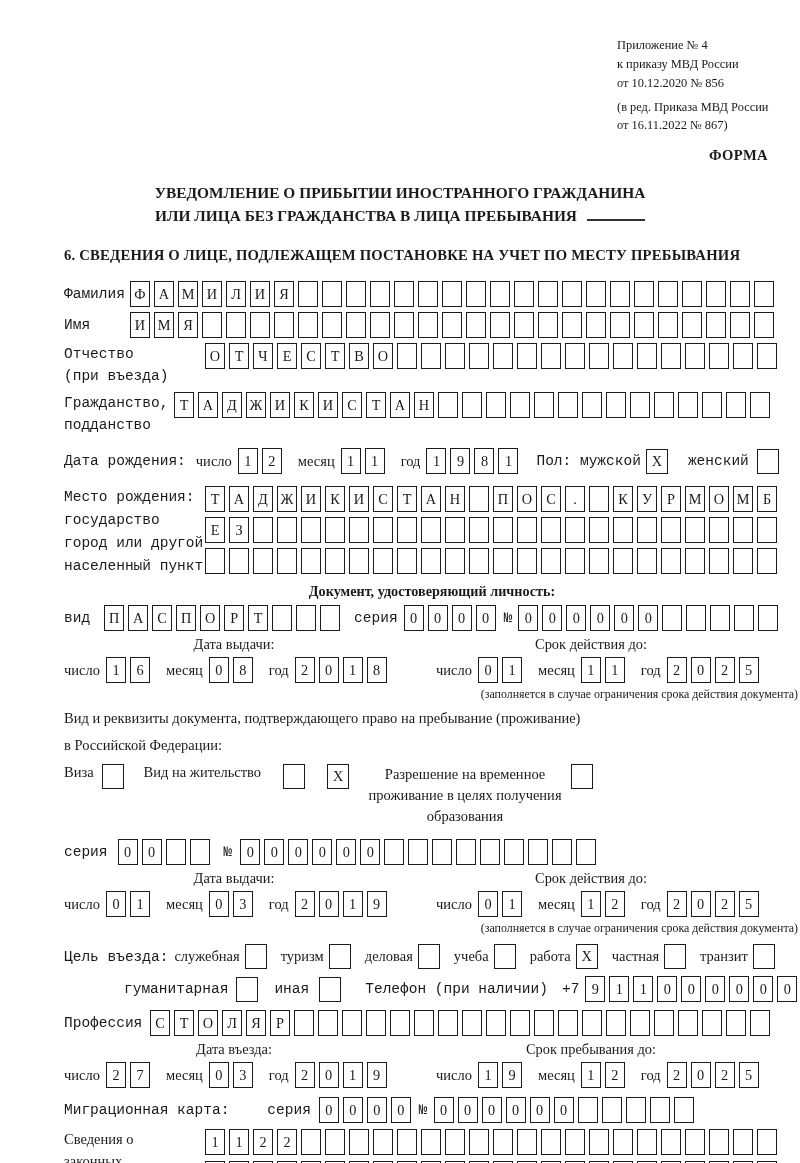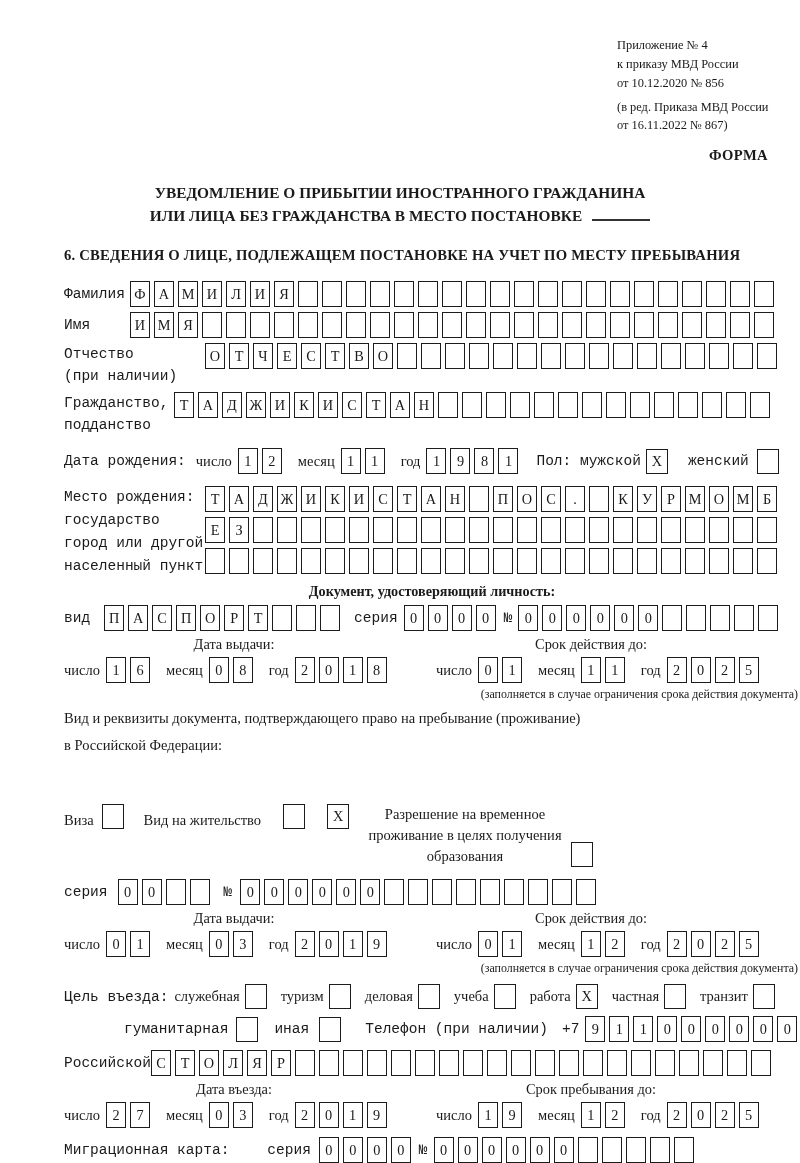--- a/index.html
+++ b/index.html
@@ -56,21 +56,21 @@
   .dhead { text-align:center; font-size:14.4px; margin-bottom:4px; width:340px; }
   .dline { display:flex; align-items:center; }
   .dlab { margin-right:6px; }
   .dgap { margin-left:12px; }
   .note { text-align:right; font-size:11.9px; margin:4px 2px 8px 0; }
 
   .textline { margin:2px 0 10px; }
 
   
   .opts { display:flex; align-items:flex-start; margin:4px 0 12px; }
-  .opt { display:flex; align-items:flex-end;margin-top:40px; }
+  .opt { display:flex; align-items:flex-start; }
   .opt-lab { margin-right:8px; }
   .opt-lab.c { text-align:center; line-height:1.45; }
   .w185 { width:182px; }
   .w195 { width:196px; }
 
   .purp { display:flex; align-items:center; margin-bottom:7px; }
   .purp .p-lab { margin:0 5px 0 14px; }
   .purp .p-first { margin-left:0; }
 
   .phone-line { display:flex; align-items:center; margin:2px 0 8px; }
@@ -90,21 +90,21 @@
     <div>к приказу МВД России</div>
     <div>от 10.12.2020 № 856</div>
     <div class="ed">(в ред. Приказа МВД России</div>
     <div>от 16.11.2022 № 867)</div>
   </div>
 
   <div class="forma">ФОРМА</div>
 
   <div class="title">
     <div>УВЕДОМЛЕНИЕ О ПРИБЫТИИ ИНОСТРАННОГО ГРАЖДАНИНА</div>
-    <div><span>ИЛИ ЛИЦА БЕЗ ГРАЖДАНСТВА В МЕСТО ПОСТАНОВКЕ</span><span class="uline"></span></div>
+    <div><span>ИЛИ ЛИЦА БЕЗ ГРАЖДАНСТВА В ЛИЦА ПРЕБЫВАНИЯ</span><span class="uline"></span></div>
   </div>
 
   <div class="section1">6. СВЕДЕНИЯ О ЛИЦЕ, ПОДЛЕЖАЩЕМ ПОСТАНОВКЕ НА УЧЕТ ПО МЕСТУ ПРЕБЫВАНИЯ</div>
 
   <div class="form-body">
 
     <div class="frow">
       <span class="lab lab-65">Фамилия</span>
       <span class="cells">
           <span class="cell">Ф</span>
@@ -166,21 +166,21 @@
           <span class="cell"></span>
           <span class="cell"></span>
           <span class="cell"></span>
           <span class="cell"></span>
         </span>
     </div>
 
     <div class="frow top">
       <span class="lab lab-140 lab2">
         <span style="display:block">Отчество</span>
-        <span style="display:block">(при наличии)</span>
+        <span style="display:block">(при въезда)</span>
       </span>
       <span class="cells">
           <span class="cell">О</span>
           <span class="cell">Т</span>
           <span class="cell">Ч</span>
           <span class="cell">Е</span>
           <span class="cell">С</span>
           <span class="cell">Т</span>
           <span class="cell">В</span>
           <span class="cell">О</span>
@@ -568,21 +568,21 @@
           <span class="cell">0</span>
           <span class="cell">0</span>
           <span class="cell">0</span>
           <span class="cell">0</span>
           <span class="cell">0</span>
           <span class="cell"></span>
         </span>
     </div>
 
     <div class="frow">
-      <span class="lab lab-86">Российской</span>
+      <span class="lab lab-86">Профессия</span>
       <span class="cells">
           <span class="cell">С</span>
           <span class="cell">Т</span>
           <span class="cell">О</span>
           <span class="cell">Л</span>
           <span class="cell">Я</span>
           <span class="cell">Р</span>
           <span class="cell"></span>
           <span class="cell"></span>
           <span class="cell"></span>

